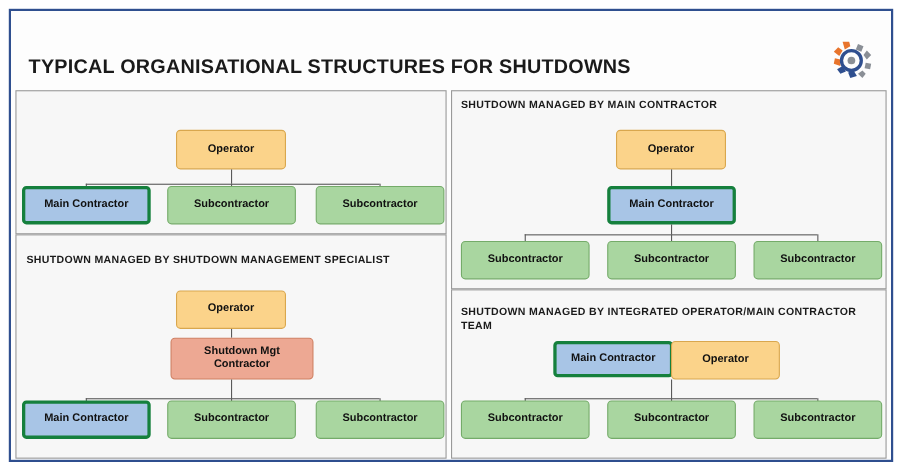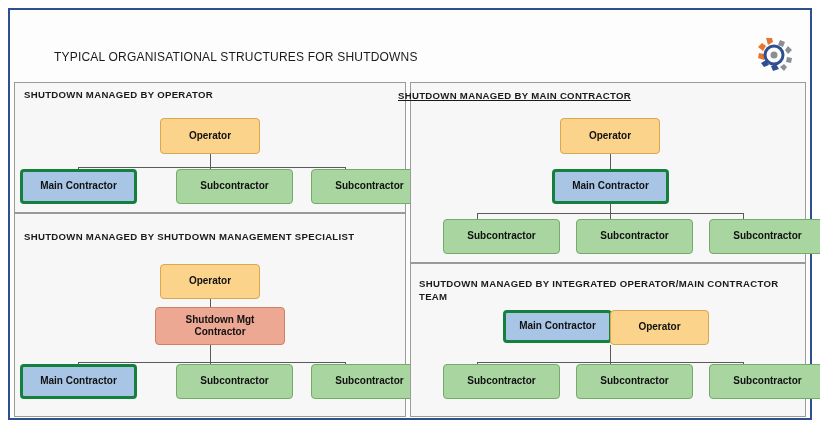--- a/index.html
+++ b/index.html
@@ -27,26 +27,25 @@
     height: 412px;
     border: 2px solid #2f4f8f;
     background: #fdfdfd;
     box-sizing: border-box;
   }
   
   .main-title {
     position: absolute;
     left: 26px;
     top: 50px;
-    font-size: 12px;
-    font-weight: normal;
+    font-size: 18px;
+    font-weight: bold;
     letter-spacing: 0.2px;
     color: #1a1a1a;
     white-space: nowrap;
-    margin-left: 28px;
   }
   
   .logo {
     position: absolute;
     right: 24px;
     top: 34px;
     width: 42px;
     height: 42px;
   }
   
@@ -74,21 +73,21 @@
     justify-content: center;
     text-align: center;
     font-size: 10px;
     font-weight: bold;
     color: #111111;
     line-height: 12.5px;
     padding: 2px 3px;
   }
   .n-orange { background: #fbd38a; border: 1px solid #d9a74e; }
   .n-blue   { background: #a8c5e6; border: 3px solid #15803d; }
-  .n-green  { background: #a9d6a0; border: 1px solid #74ab69; margin-left: 24px; }
+  .n-green  { background: #a9d6a0; border: 1px solid #74ab69; }
   .n-red    { background: #eda893; border: 1px solid #cf8063; }
   
   .ln {
     position: absolute;
     background: #5a5a5a;
   }
   .ln-v { width: 1px; }
   .ln-h { height: 1px; }
 </style>
 </head>
@@ -110,21 +109,20 @@
       <circle cx="20" cy="21" r="9" fill="none" stroke="#2f4f8f" stroke-width="3"></circle>
       <circle cx="20" cy="21" r="3.5" fill="#8a8f96"></circle>
       <path d="M26 6 L31 8 L29 13 L24 11 Z" fill="#8a8f96"></path>
       <path d="M34 12 L38 16 L34 20 L31 16 Z" fill="#8a8f96"></path>
       <path d="M38 24 L37 29 L32 28 L33 23 Z" fill="#8a8f96"></path>
       <path d="M33 33 L30 37 L26 33 L30 30 Z" fill="#8a8f96"></path>
     </g>
   </svg>
 
   <div class="panel" style="left:14px; top:82px; width:392px; height:131px;"></div>
-  <div class="panel-title" style="left:24px; top:88px; width:370px;">SHUTDOWN MANAGED BY OPERATOR</div>
 
   <div class="node n-orange" style="left:160px; top:118px; width:100px; height:36px;">Operator</div>
   <div class="ln ln-v" style="left:210px; top:154px; height:13px;"></div>
   <div class="ln ln-h" style="left:78px; top:167px; width:267px;"></div>
   <div class="ln ln-v" style="left:78px; top:167px; height:11px;"></div>
   <div class="ln ln-v" style="left:210px; top:167px; height:11px;"></div>
   <div class="ln ln-v" style="left:345px; top:167px; height:11px;"></div>
 
   <div class="node n-blue" style="left:20px; top:169px; width:117px; height:35px;">Main Contractor</div>
   <div class="node n-green" style="left:152px; top:169px; width:117px; height:35px;">Subcontractor</div>
@@ -141,21 +139,21 @@
   <div class="ln ln-h" style="left:78px; top:362px; width:267px;"></div>
   <div class="ln ln-v" style="left:78px; top:362px; height:11px;"></div>
   <div class="ln ln-v" style="left:210px; top:362px; height:11px;"></div>
   <div class="ln ln-v" style="left:345px; top:362px; height:11px;"></div>
 
   <div class="node n-blue" style="left:20px; top:364px; width:117px; height:35px;">Main Contractor</div>
   <div class="node n-green" style="left:152px; top:364px; width:117px; height:35px;">Subcontractor</div>
   <div class="node n-green" style="left:287px; top:364px; width:117px; height:35px;">Subcontractor</div>
 
   <div class="panel" style="left:410px; top:82px; width:396px; height:181px;"></div>
-  <div class="panel-title" style="left:398px; top:89px; width:378px;text-decoration:underline;">SHUTDOWN MANAGED BY MAIN CONTRACTOR</div>
+  <div class="panel-title" style="left:419px; top:89px; width:378px;">SHUTDOWN MANAGED BY MAIN CONTRACTOR</div>
 
   <div class="node n-orange" style="left:560px; top:118px; width:100px; height:36px;">Operator</div>
   <div class="ln ln-v" style="left:610px; top:154px; height:15px;"></div>
   <div class="node n-blue" style="left:552px; top:169px; width:117px; height:35px;">Main Contractor</div>
 
   <div class="ln ln-v" style="left:610px; top:204px; height:9px;"></div>
   <div class="ln ln-h" style="left:477px; top:213px; width:266px;"></div>
   <div class="ln ln-v" style="left:477px; top:213px; height:9px;"></div>
   <div class="ln ln-v" style="left:610px; top:213px; height:9px;"></div>
   <div class="ln ln-v" style="left:743px; top:213px; height:9px;"></div>

